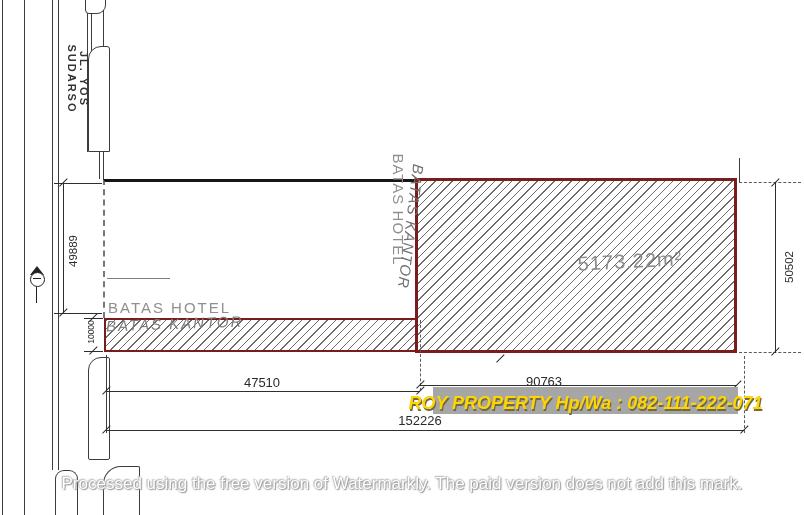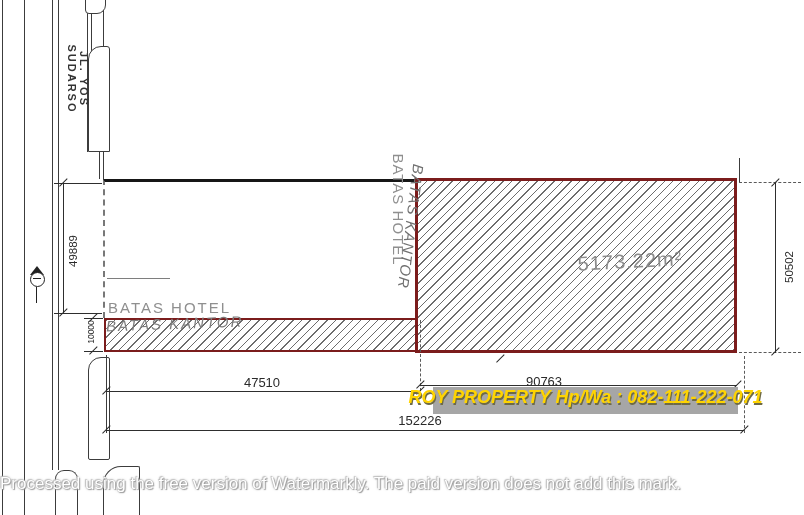--- a/index.html
+++ b/index.html
@@ -98,20 +98,20 @@
   <div class="hln" style="left:420px;top:385px;width:317px;background:#2e2e2e;"></div>
   <div class="tk" style="left:420px;top:385px;"></div>
     <div class="tk" style="left:737px;top:385px;"></div>
   <div class="dimtxt" style="left:494px;top:368px;width:100px;margin-top:6px;">90763</div>
 
   <div class="hln" style="left:106px;top:430px;width:638px;background:#2e2e2e;"></div>
   <div class="tk" style="left:106px;top:430px;"></div>
     <div class="tk" style="left:744px;top:430px;"></div>
   <div class="dimtxt" style="left:370px;top:413px;width:100px;">152226</div>
 
-  <div class="abs" style="left:433px;top:387px;width:305px;height:27px;background:#a6a6a6;z-index:5;display:flex;align-items:flex-start;justify-content:center;">
+  <div class="abs" style="left:433px;top:387px;width:305px;height:27px;background:#a6a6a6;z-index:5;display:flex;align-items:flex-end;justify-content:center;">
     <span style="font-size:18px;font-weight:bold;font-style:italic;color:#ffd400;text-shadow:1px 1.5px 0 #6e6a45;white-space:nowrap;">ROY PROPERTY Hp/Wa : 082-111-222-071</span>
   </div>
 
-  <div class="abs" style="left:0;top:474px;width:804px;text-align:left;z-index:6;font-size:17px;color:#ffffff;
+  <div class="abs" style="left:0;top:474px;width:804px;text-align:center;z-index:6;font-size:17px;color:#ffffff;
        text-shadow:0 0 1px #9e9e9e, 1px 1px 1px #9a9a9a, -1px -1px 1px #c2c2c2, 0 0 3px #b5b5b5;">Processed using the free version of Watermarkly. The paid version does not add this mark.</div>
 
 </div>
 
 </body></html>

